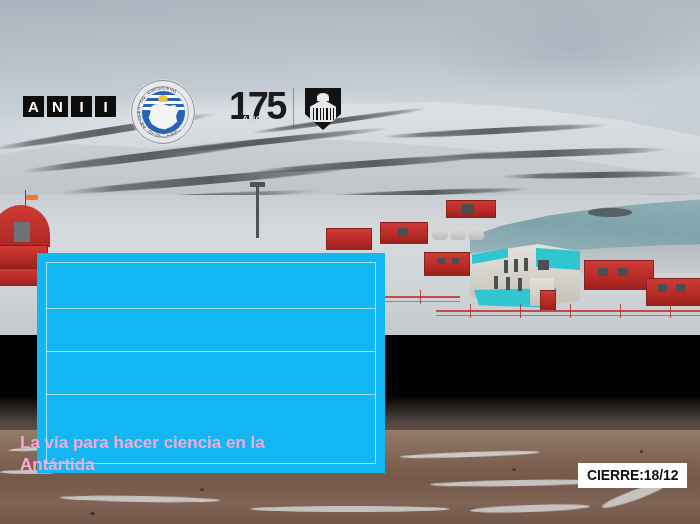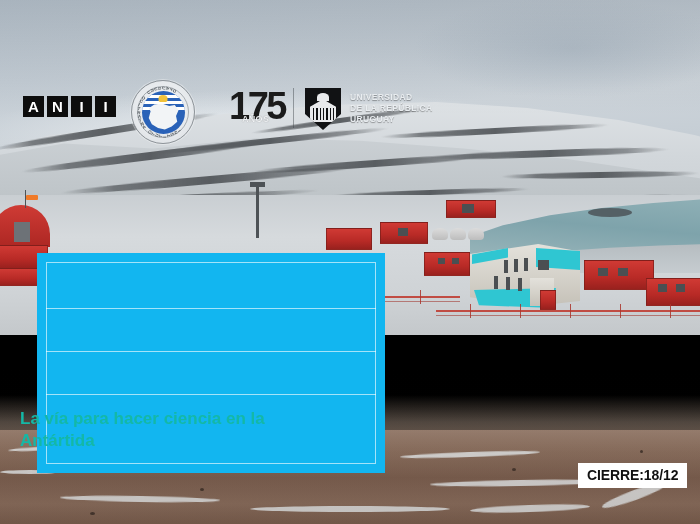--- a/index.html
+++ b/index.html
@@ -282,23 +282,23 @@
     left: 19px;
     color: #ffffff;
     font-size: 30px;
     font-weight: 700;
     letter-spacing: -.2px;
     line-height: 30px;
     white-space: nowrap;
   }
   .subtitle {
     position: absolute;
-    left: 20px; top: 408px;
+    left: 20px; top: 432px;
     width: 300px;
-    color: #14b8a6;
+    color: #f9a8d4;
     font-size: 17px;
     font-weight: 700;
     line-height: 22px;
   }
 
   
   .cierre {
     position: absolute;
     left: 578px; top: 463px;
     padding: 4px 9px 5px 9px;
@@ -475,25 +475,20 @@
 
     <div class="logo-divider"></div>
 
     <div class="udelar-shield">
       <div class="ud-dome"></div>
       <div class="ud-building"></div>
       <div class="ud-cols"></div>
       <div class="ud-base"></div>
     </div>
 
-    <div class="udelar-text">
-      <div>UNIVERSIDAD</div>
-      <div>DE LA REPÚBLICA</div>
-      <div>URUGUAY</div>
-    </div>
   </div>
 
   <div class="panel">
     <div class="panel-inner"></div>
     <div class="panel-lines">
       <div class="panel-hr" style="top:55px;  left:9px; right:9px;"></div>
       <div class="panel-hr" style="top:98px;  left:9px; right:9px;"></div>
       <div class="panel-hr" style="top:141px; left:9px; right:9px;"></div>
     </div>
   </div>

